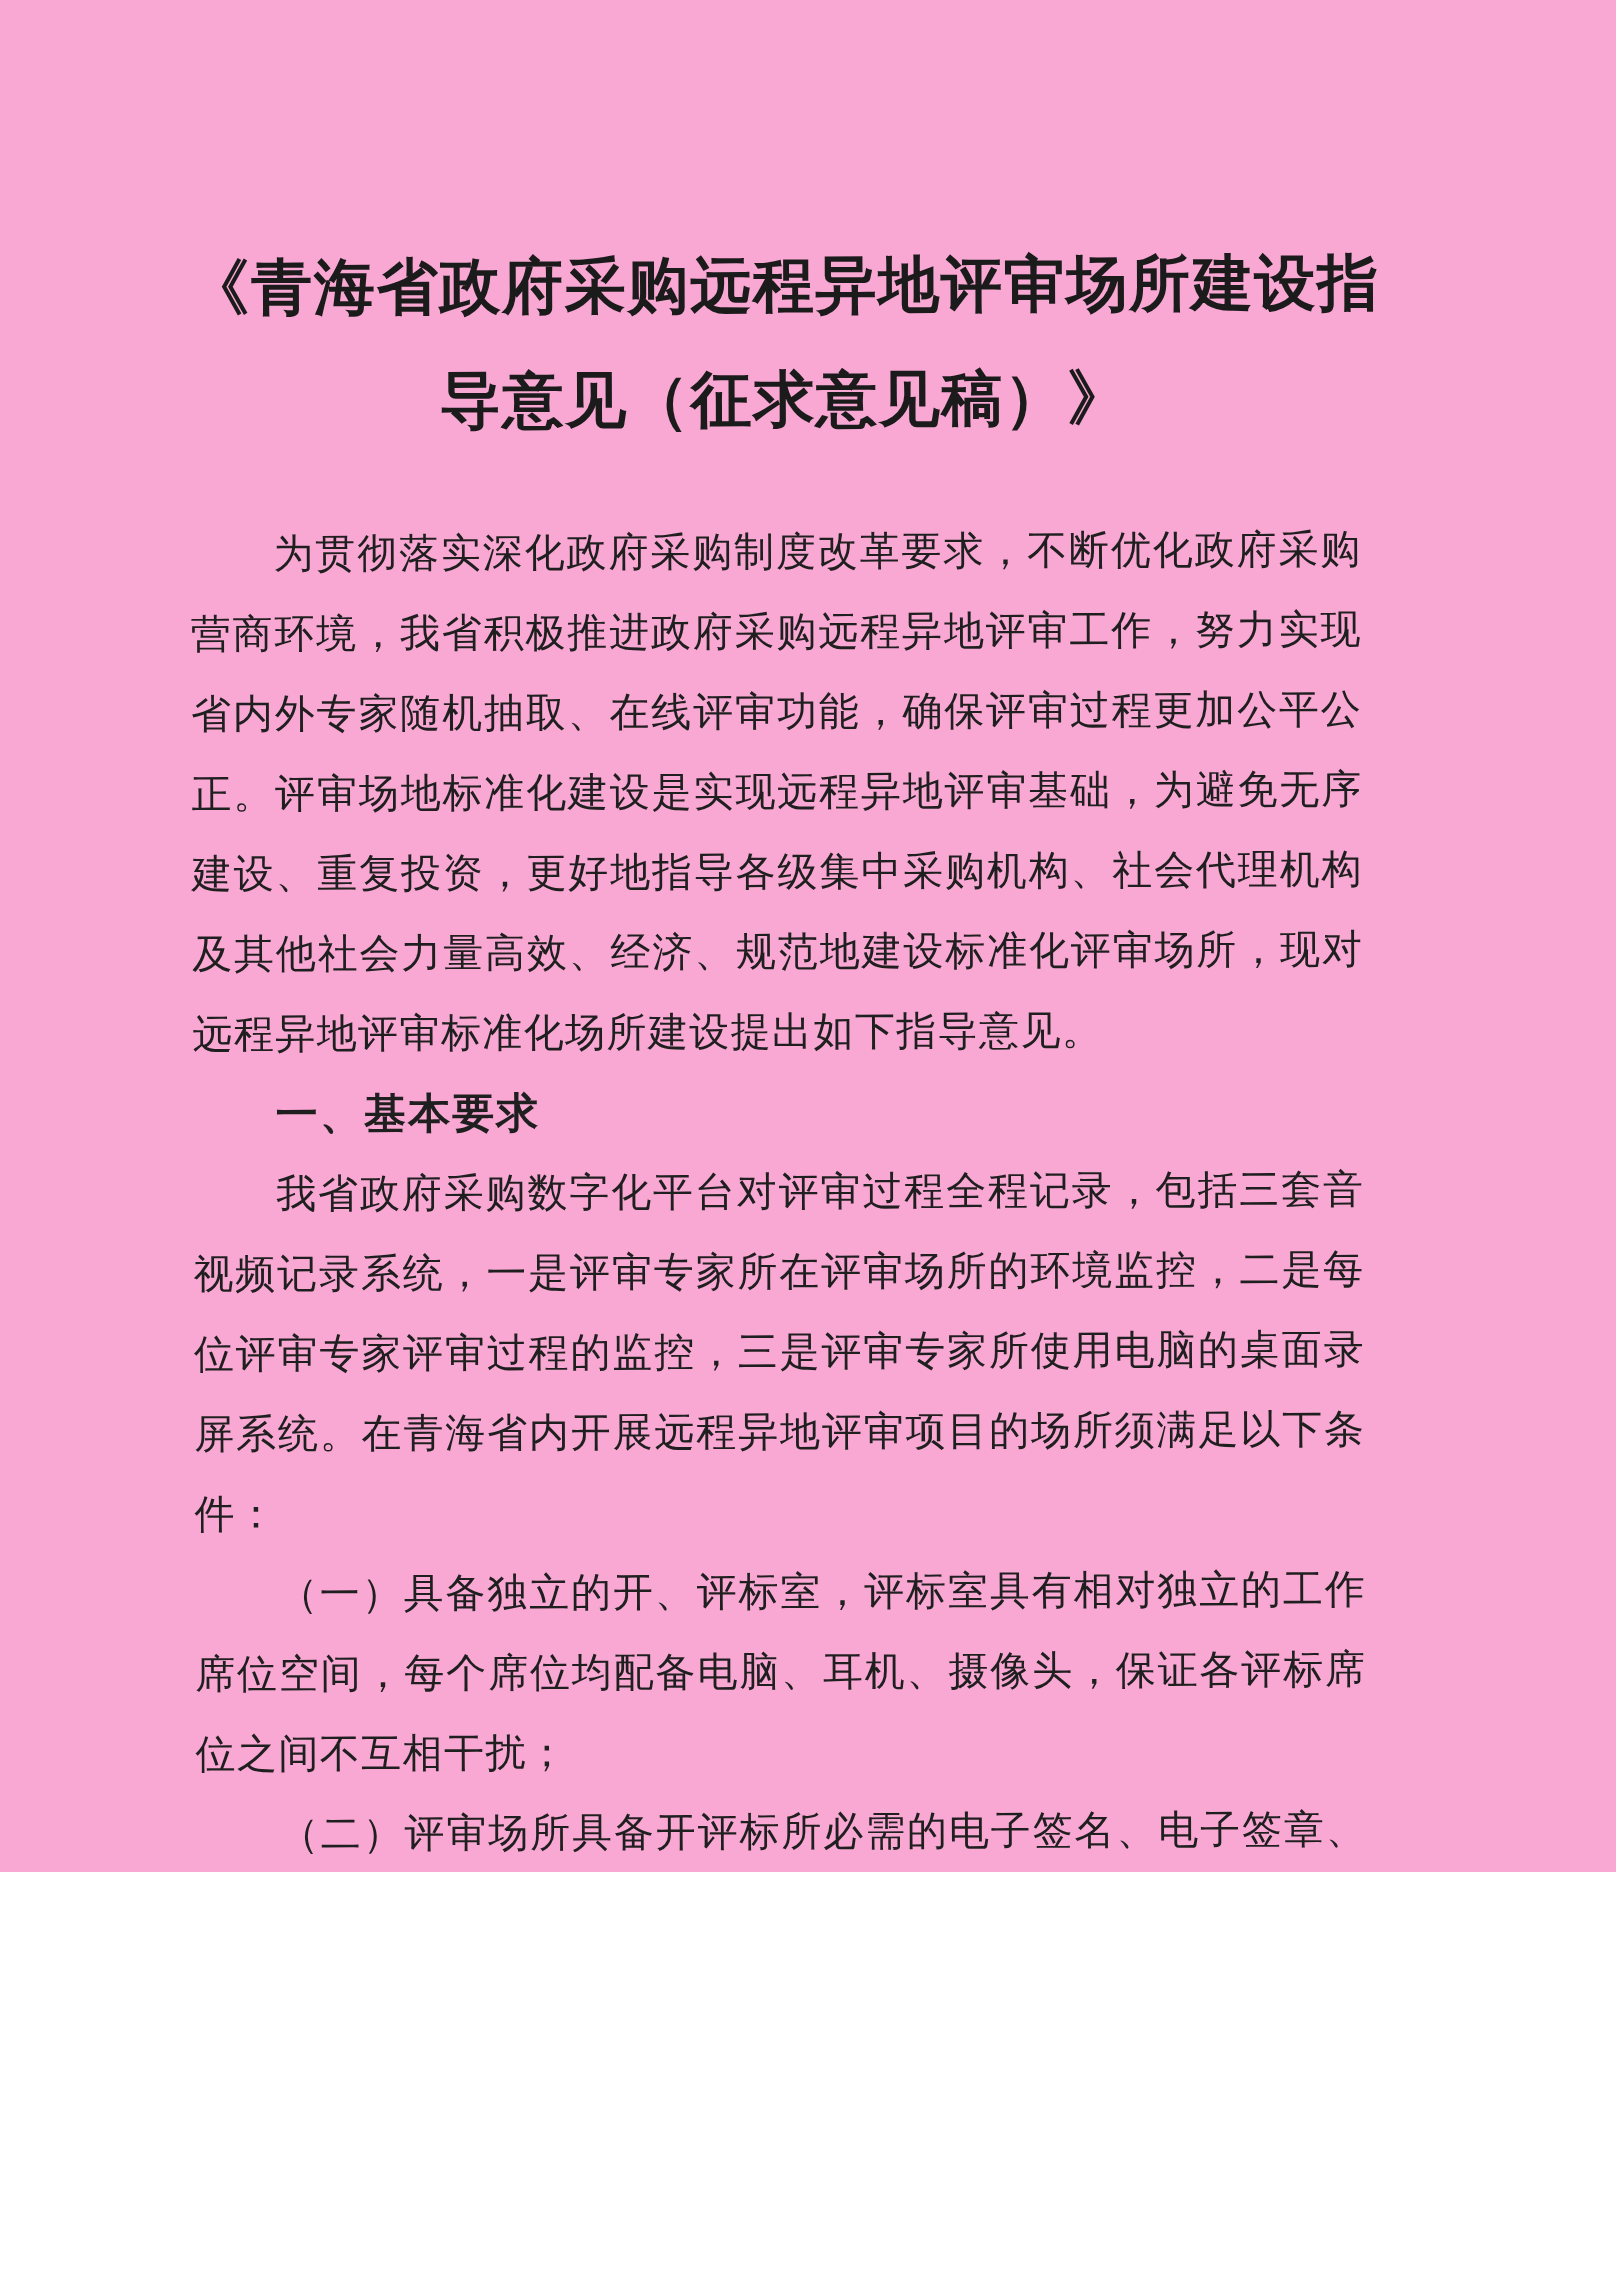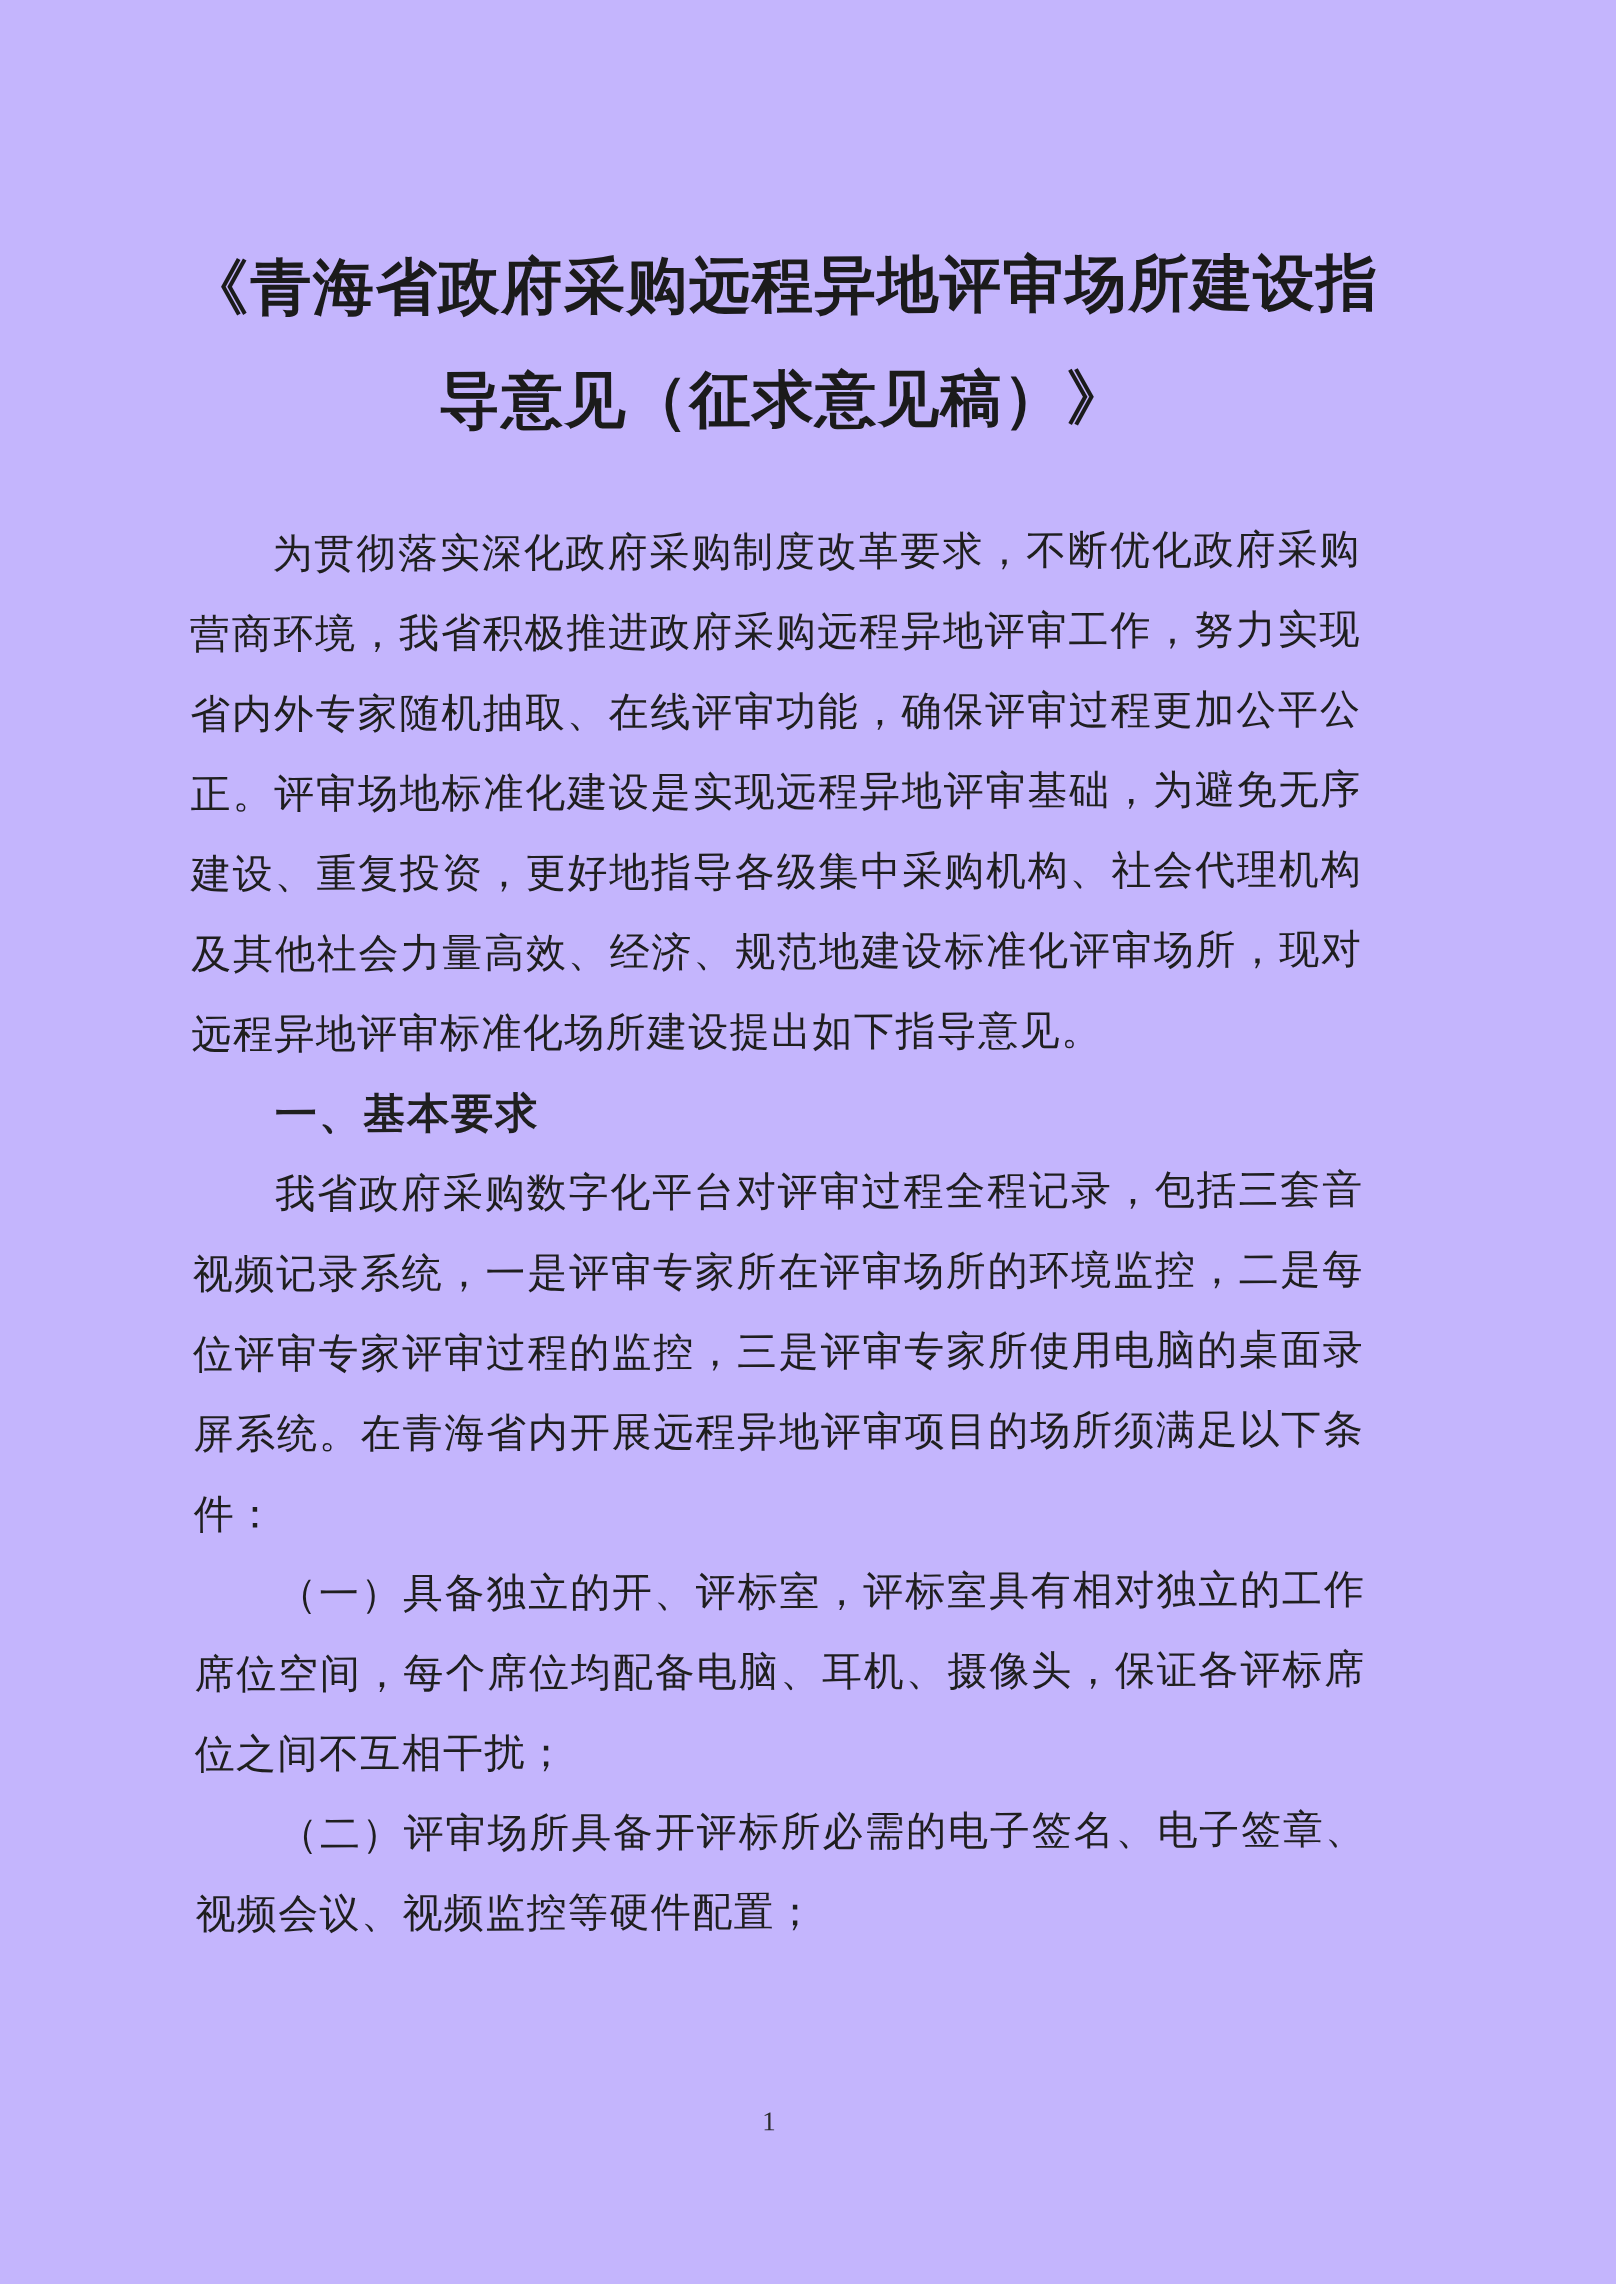--- a/index.html
+++ b/index.html
@@ -1,20 +1,20 @@
 <!DOCTYPE html>
 <html style="font-size:13.5px"><head>
 <meta charset="utf-8">
 <style>
   html, body { margin: 0; padding: 0; }
   .page {
     position: relative;
     width: 1616px;
-    height: 2284px;
-    background: #c4b5fd;
+    height: 1872px;
+    background: #f9a8d4;
     overflow: hidden;
     font-family: "Liberation Serif", "DejaVu Serif", serif;
   }
   .sheet {
     position: absolute;
     inset: 0;
     transform: rotate(-0.25deg);
     transform-origin: 50% 50%;
   }
   .title-block {

